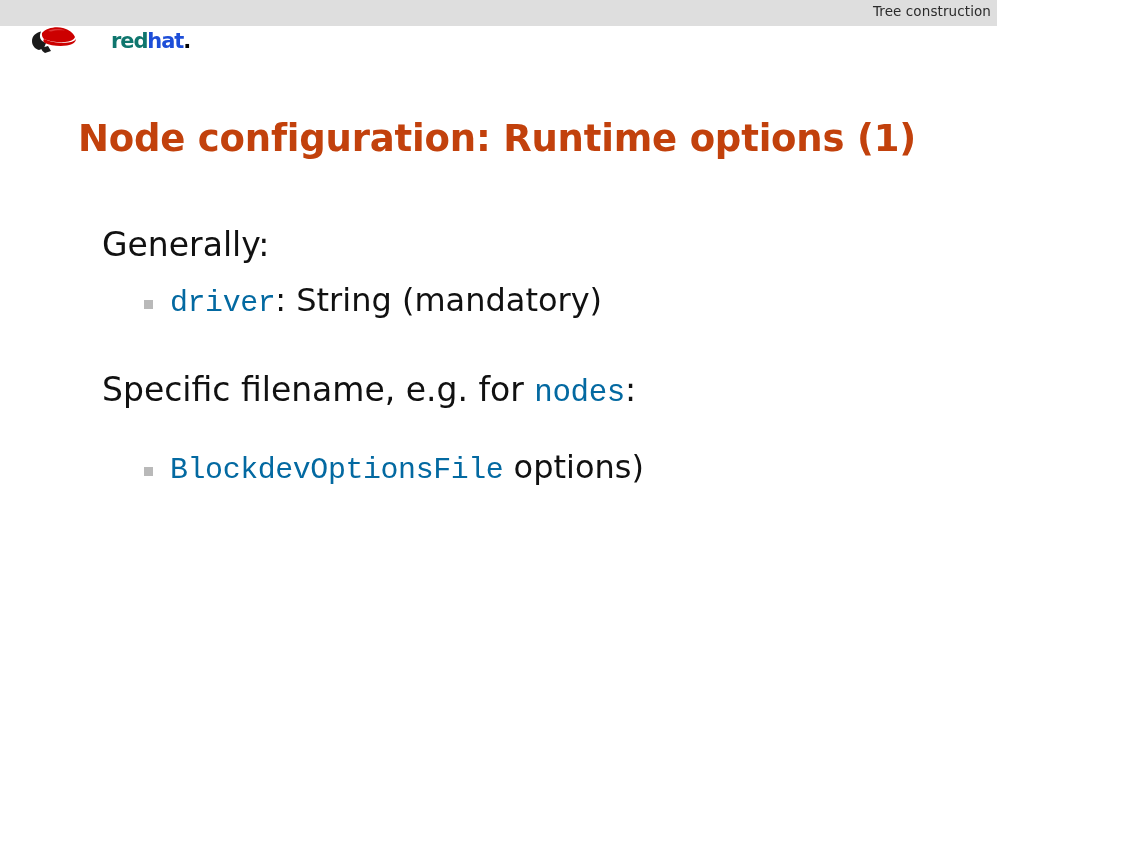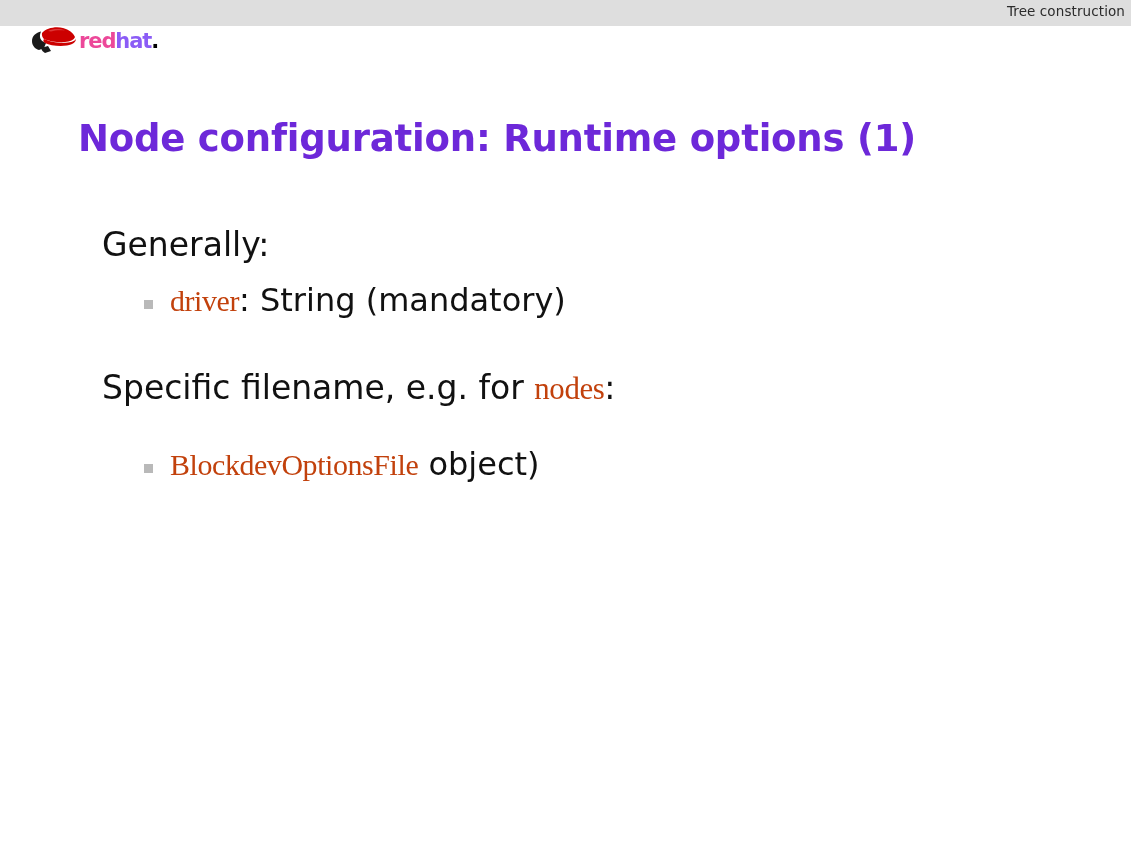--- a/index.html
+++ b/index.html
@@ -14,21 +14,21 @@
     overflow: hidden;
     font-family: "DejaVu Sans", sans-serif;
     -webkit-font-smoothing: antialiased;
   }
 
   
   .header-band {
     position: absolute;
     left: 0;
     top: 0;
-    width: 1131px;
+    width: 997px;
     height: 26px;
     background: #dedede;
   }
   .header-title {
     position: absolute;
     right: 6px;
     top: 3px;
     font-family: "DejaVu Sans", sans-serif;
     font-size: 13.5px;
     color: #2b2b2b;
@@ -54,33 +54,33 @@
   }
   .logo-word {
     margin-left: 2px;
     font-family: "DejaVu Sans", sans-serif;
     font-size: 21px;
     font-weight: bold;
     letter-spacing: -1.1px;
     line-height: 1;
     white-space: nowrap;
   }
-  .logo-word .w-red { color: #ec4899; }
-  .logo-word .w-hat { color: #8b5cf6; }
+  .logo-word .w-red { color: #0f766e; margin-left: 32px; }
+  .logo-word .w-hat { color: #1d4ed8; }
   .logo-word .w-dot { color: #000000; }
 
   
   .slide-title {
     position: absolute;
     left: 78px;
     top: 92px;
     font-family: "DejaVu Sans", sans-serif;
     font-size: 37px;
     font-weight: bold;
-    color: #6d28d9;
+    color: #c2410c;
     letter-spacing: -0.2px;
     white-space: nowrap;
   }
 
   
   .slide-body {
     position: absolute;
     left: 16px;
     top: 228px;
     width: 1131px;
@@ -117,22 +117,22 @@
     width: 9px;
     height: 9px;
     background: #b9b9b9;
     display: block;
   }
   .li-text { display: block; }
   .li-line { display: block; white-space: nowrap; }
 
   
   .kw {
-    font-family: Liberation Serif, serif;
-    color: #c2410c;
+    font-family: Liberation Mono, monospace;
+    color: #0369a1;
     font-size: 0.935em;
     letter-spacing: -0.4px;
   }
   .dots {
     letter-spacing: 2px;
   }
   .gap-section { height: 52px; }
   .gap-lead { height: 22px; }
 </style>
 </head>
@@ -174,19 +174,19 @@
         </ul>
       </div>
       <div class="gap-section"></div>
       <div class="block">
         <div class="block-lead"><span>Specific filename, e.g. for </span><span class="kw">nodes</span><span>:</span></div>
         <div class="gap-lead"></div>
         <ul class="bullets">
           <li style="margin-top: 20px;">
             <span class="bullet-square"></span>
             <span class="li-text">
-              <span class="li-line"><span class="kw">BlockdevOptionsFile</span><span> object)</span></span>
+              <span class="li-line"><span class="kw">BlockdevOptionsFile</span><span> options)</span></span>
             </span>
           </li>
         </ul>
       </div>
     </div>
 </div>
 
 </body></html>

